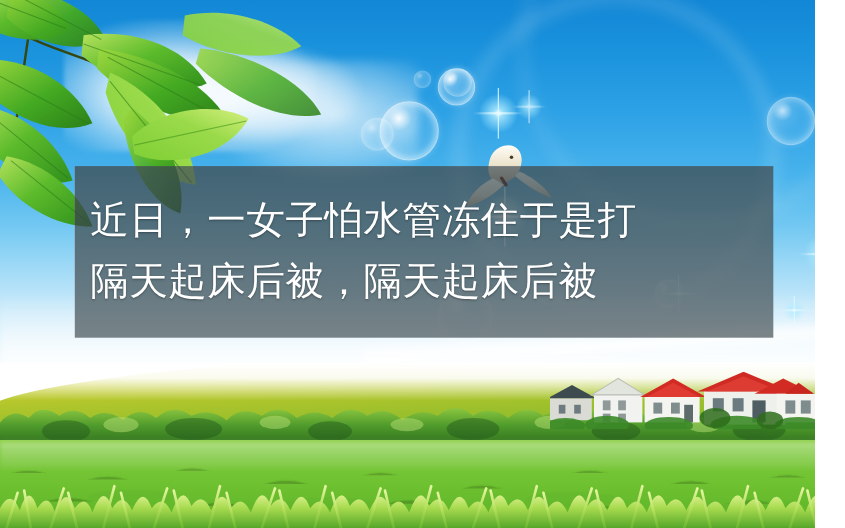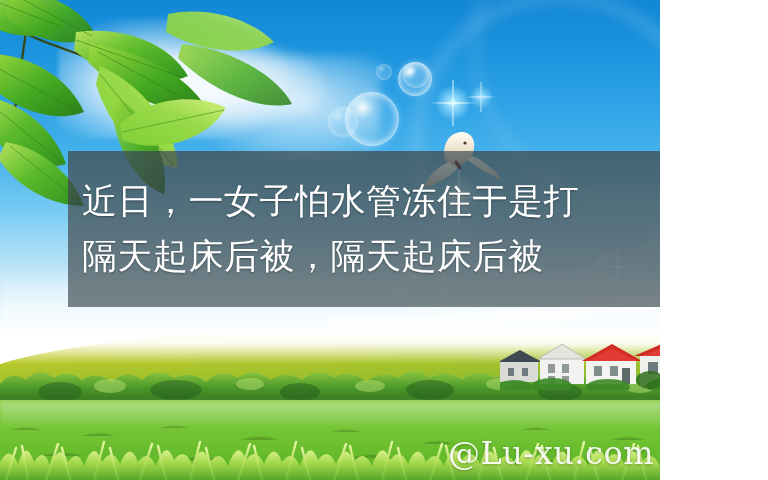--- a/index.html
+++ b/index.html
@@ -1,21 +1,21 @@
 <!DOCTYPE html>
 <html><head>
 <meta charset="utf-8">
 <style>
   * { margin:0; padding:0; box-sizing:border-box; }
   html,body { width:768px; height:480px; overflow:hidden; background:#fff; }
   body { font-family:"Liberation Sans", sans-serif; }
 
   .stage {
     position:relative;
-    width:660px; height:480px;
+    width:741px; height:480px;
     overflow:hidden;
   }
 
   
   .sky {
     position:absolute; left:0; top:0; width:768px; height:345px;
     background:
       linear-gradient(180deg,
         #1287d6 0%,
         #1b93dd 14%,
@@ -454,15 +454,14 @@
       </g>
     </svg>
   </div>
 
   <div class="caption-box"></div>
   <div class="caption-text">
     <div class="cap-line">近日，一女子怕水管冻住于是打</div>
     <div class="cap-line">隔天起床后被，隔天起床后被</div>
   </div>
 
-  <div class="watermark">@Lu-xu.com</div>
 
 </div>
 
 </body></html>

